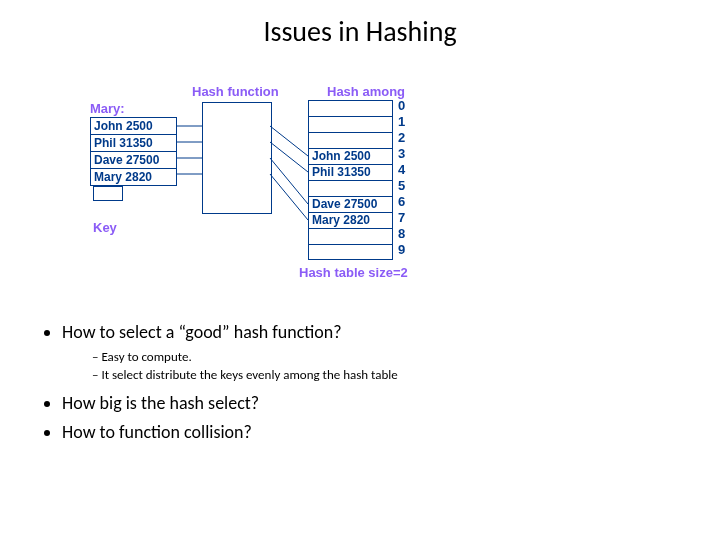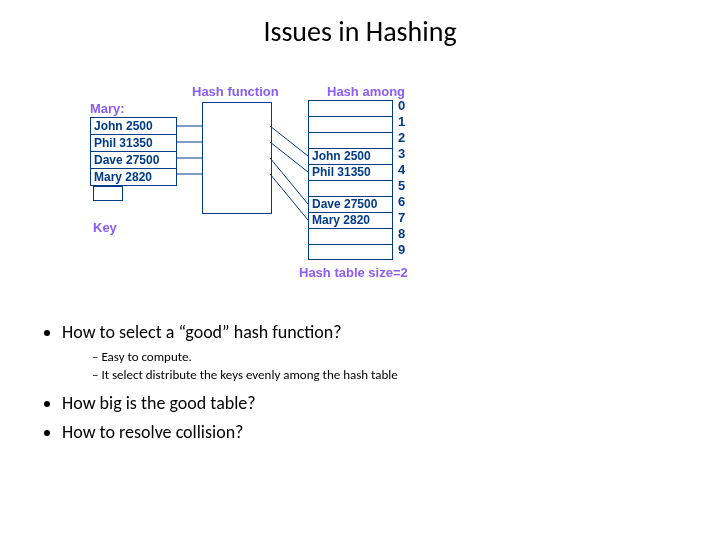--- a/index.html
+++ b/index.html
@@ -83,18 +83,18 @@
 
   <div class="bullets">
     <ul class="top">
       <li>
         <span>How to select a “good” hash function?</span>
         <ul class="sub">
           <li>Easy to compute.</li>
           <li>It select distribute the keys evenly among the hash table</li>
         </ul>
       </li>
-      <li>How big is the good table?</li>
-      <li>How to resolve collision?</li>
+      <li>How big is the hash select?</li>
+      <li>How to function collision?</li>
     </ul>
   </div>
 
 </div>
 
 </body></html>

